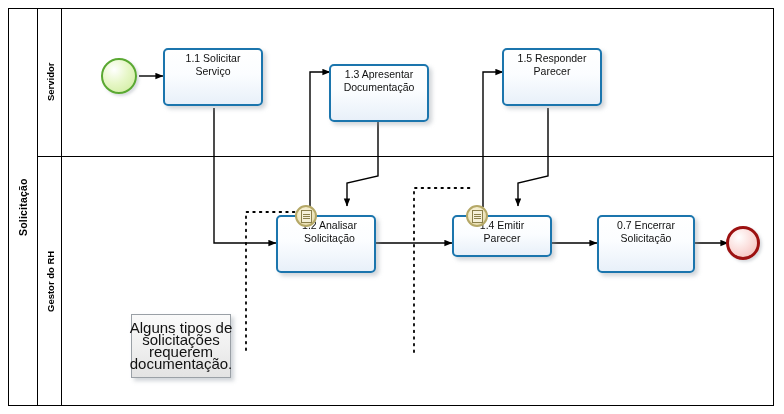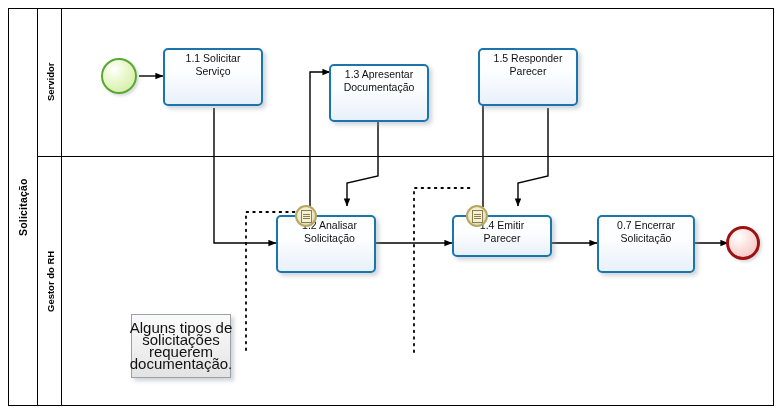--- a/index.html
+++ b/index.html
@@ -229,21 +229,21 @@
   <div class="task" style="left:163px;top:48px;width:100px;height:58px;">
     <span class="task-label">1.1 Solicitar
 Serviço</span>
   </div>
 
   <div class="task" style="left:329px;top:48px;width:100px;height:58px;margin-top:16px;">
     <span class="task-label">1.3 Apresentar
 Documentação</span>
   </div>
 
-  <div class="task" style="left:478px;top:48px;width:100px;height:58px;">
+  <div class="task" style="left:502px;top:48px;width:100px;height:58px;">
     <span class="task-label">1.5 Responder
 Parecer</span>
   </div>
 
   <div class="task" style="left:276px;top:215px;width:100px;height:58px;padding-left:11px;">
     <span class="task-label">1.2 Analisar
 Solicitação</span>
   </div>
   <div class="rule-badge" style="left:295px;top:205px;">
     <span class="rule-badge-inner">

